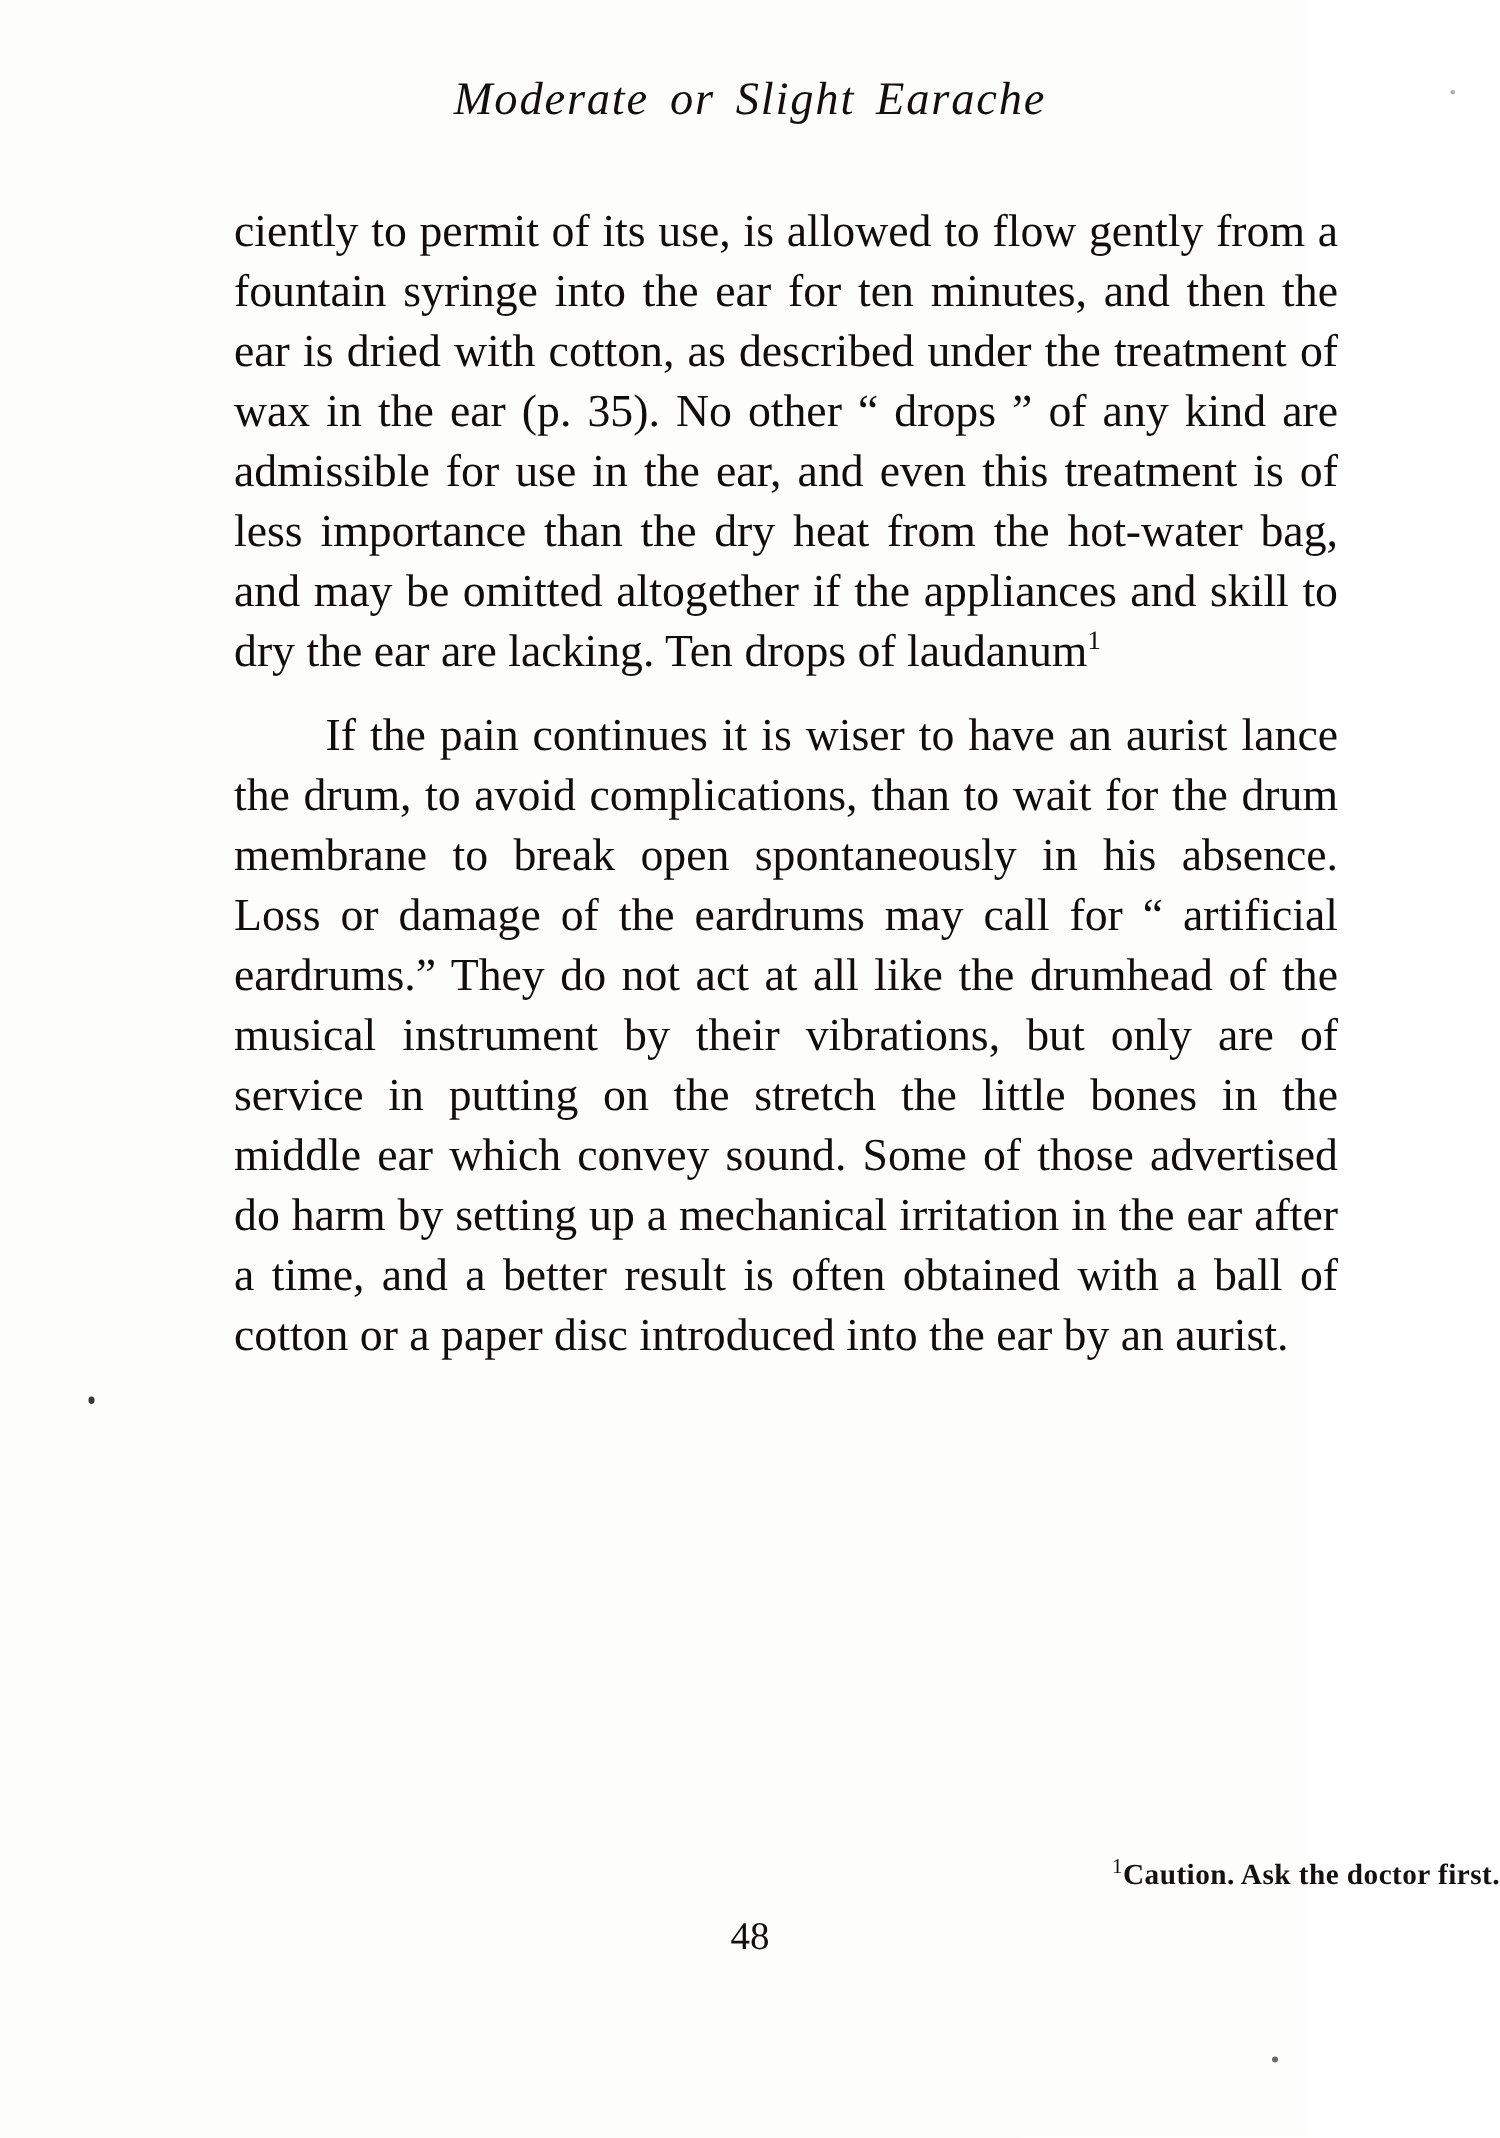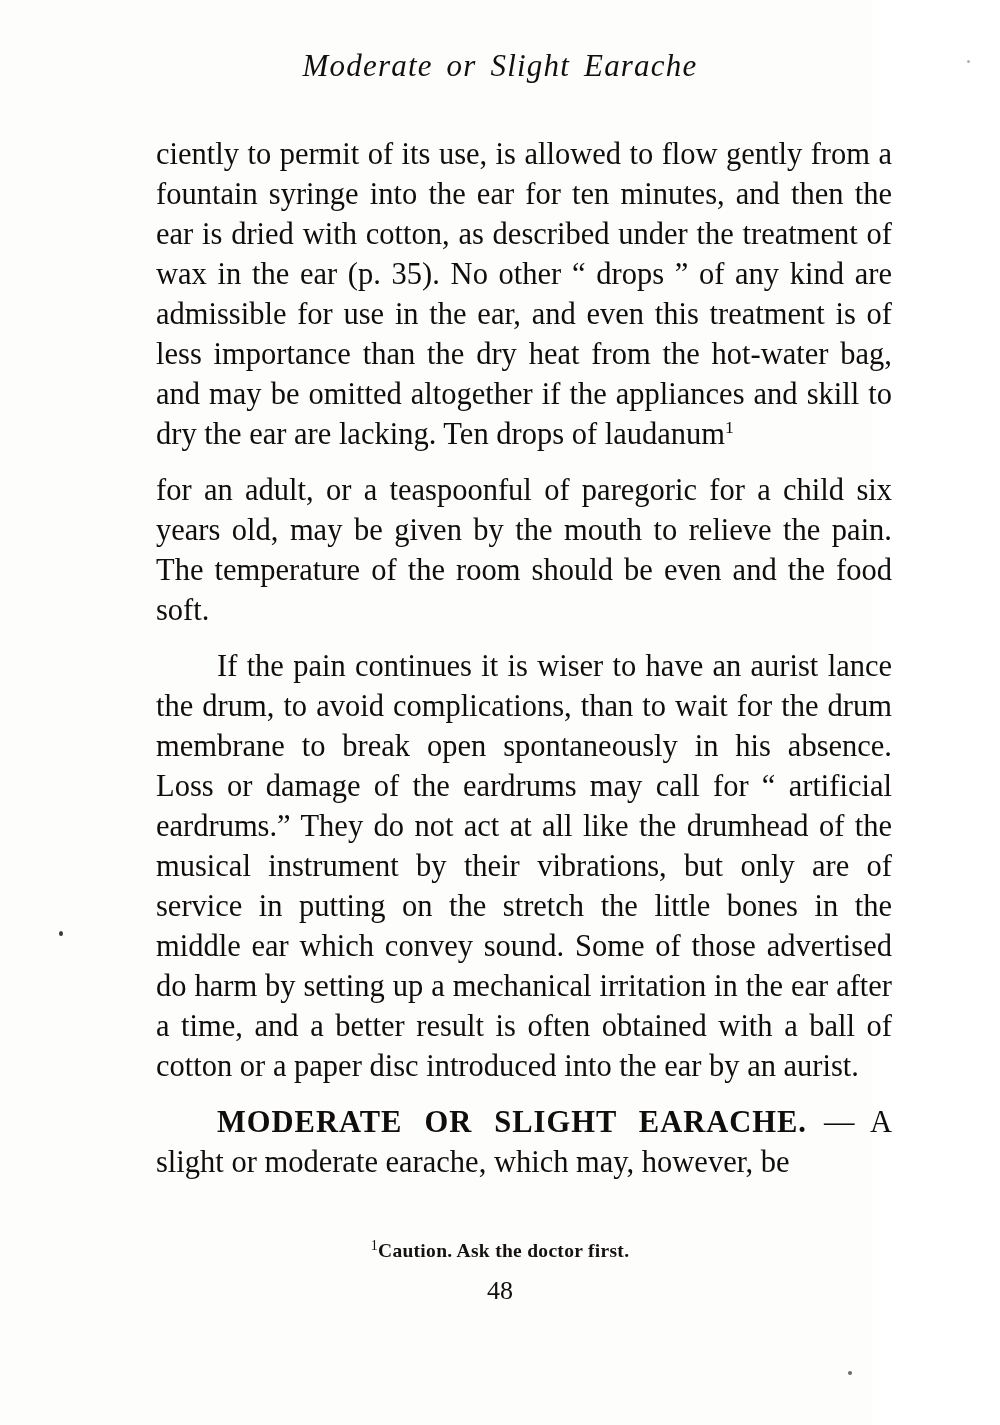--- a/index.html
+++ b/index.html
@@ -66,21 +66,21 @@
   sup {
     font-size: 0.58em;
     vertical-align: super;
     line-height: 0;
   }
   .footnote {
     position: absolute;
     left: 0;
     top: 1240px;
     width: 1000px;
-    text-align: center;
+    text-align: right;
     font-size: 19.5px;
     font-weight: bold;
     letter-spacing: 0.3px;
     color: #141110;
   }
   .footnote sup {
     font-size: 0.72em;
     font-weight: normal;
   }
   .folio {
@@ -105,25 +105,23 @@
 <body>
 
 <div class="page">
 
   <div class="running-head">Moderate or Slight Earache</div>
 
   <div class="body-text">
 
     <p class="para"><span>ciently to permit of its use, is allowed to flow gently from a fountain syringe into the ear for ten minutes, and then the ear is dried with cotton, as described under the treatment of wax in the ear (p. 35). No other “ drops ” of any kind are admissible for use in the ear, and even this treatment is of less importance than the dry heat from the hot-water bag, and may be omitted altogether if the appliances and skill to dry the ear are lacking. Ten drops of laudanum</span><sup>1</sup></p>
 
-    <p class="para last-line-full">for an adult, or a teaspoonful of paregoric for a child six years old, may be given by the mouth to relieve the pain. The temperature of the room should be even and the food soft.</p>
 
     <p class="para indent last-line-full">If the pain continues it is wiser to have an aurist lance the drum, to avoid complications, than to wait for the drum membrane to break open spontaneously in his absence. Loss or damage of the eardrums may call for “ artificial eardrums.” They do not act at all like the drumhead of the musical instrument by their vibrations, but only are of service in putting on the stretch the little bones in the middle ear which convey sound. Some of those advertised do harm by setting up a mechanical irritation in the ear after a time, and a better result is often obtained with a ball of cotton or a paper disc introduced into the ear by an aurist.</p>
 
-    <p class="para indent last-line-full"><span class="smallcaps-head">MODERATE OR SLIGHT EARACHE.</span><span> — A </span><span>slight or moderate earache, which may, however, be</span></p>
 
   </div>
 
   <div class="footnote"><sup>1</sup><span>Caution.    Ask the doctor first.</span></div>
 
   <div class="folio">48</div>
 
   <span class="speck speck-a"></span>
   <span class="speck speck-b"></span>
   <span class="speck speck-c"></span>

